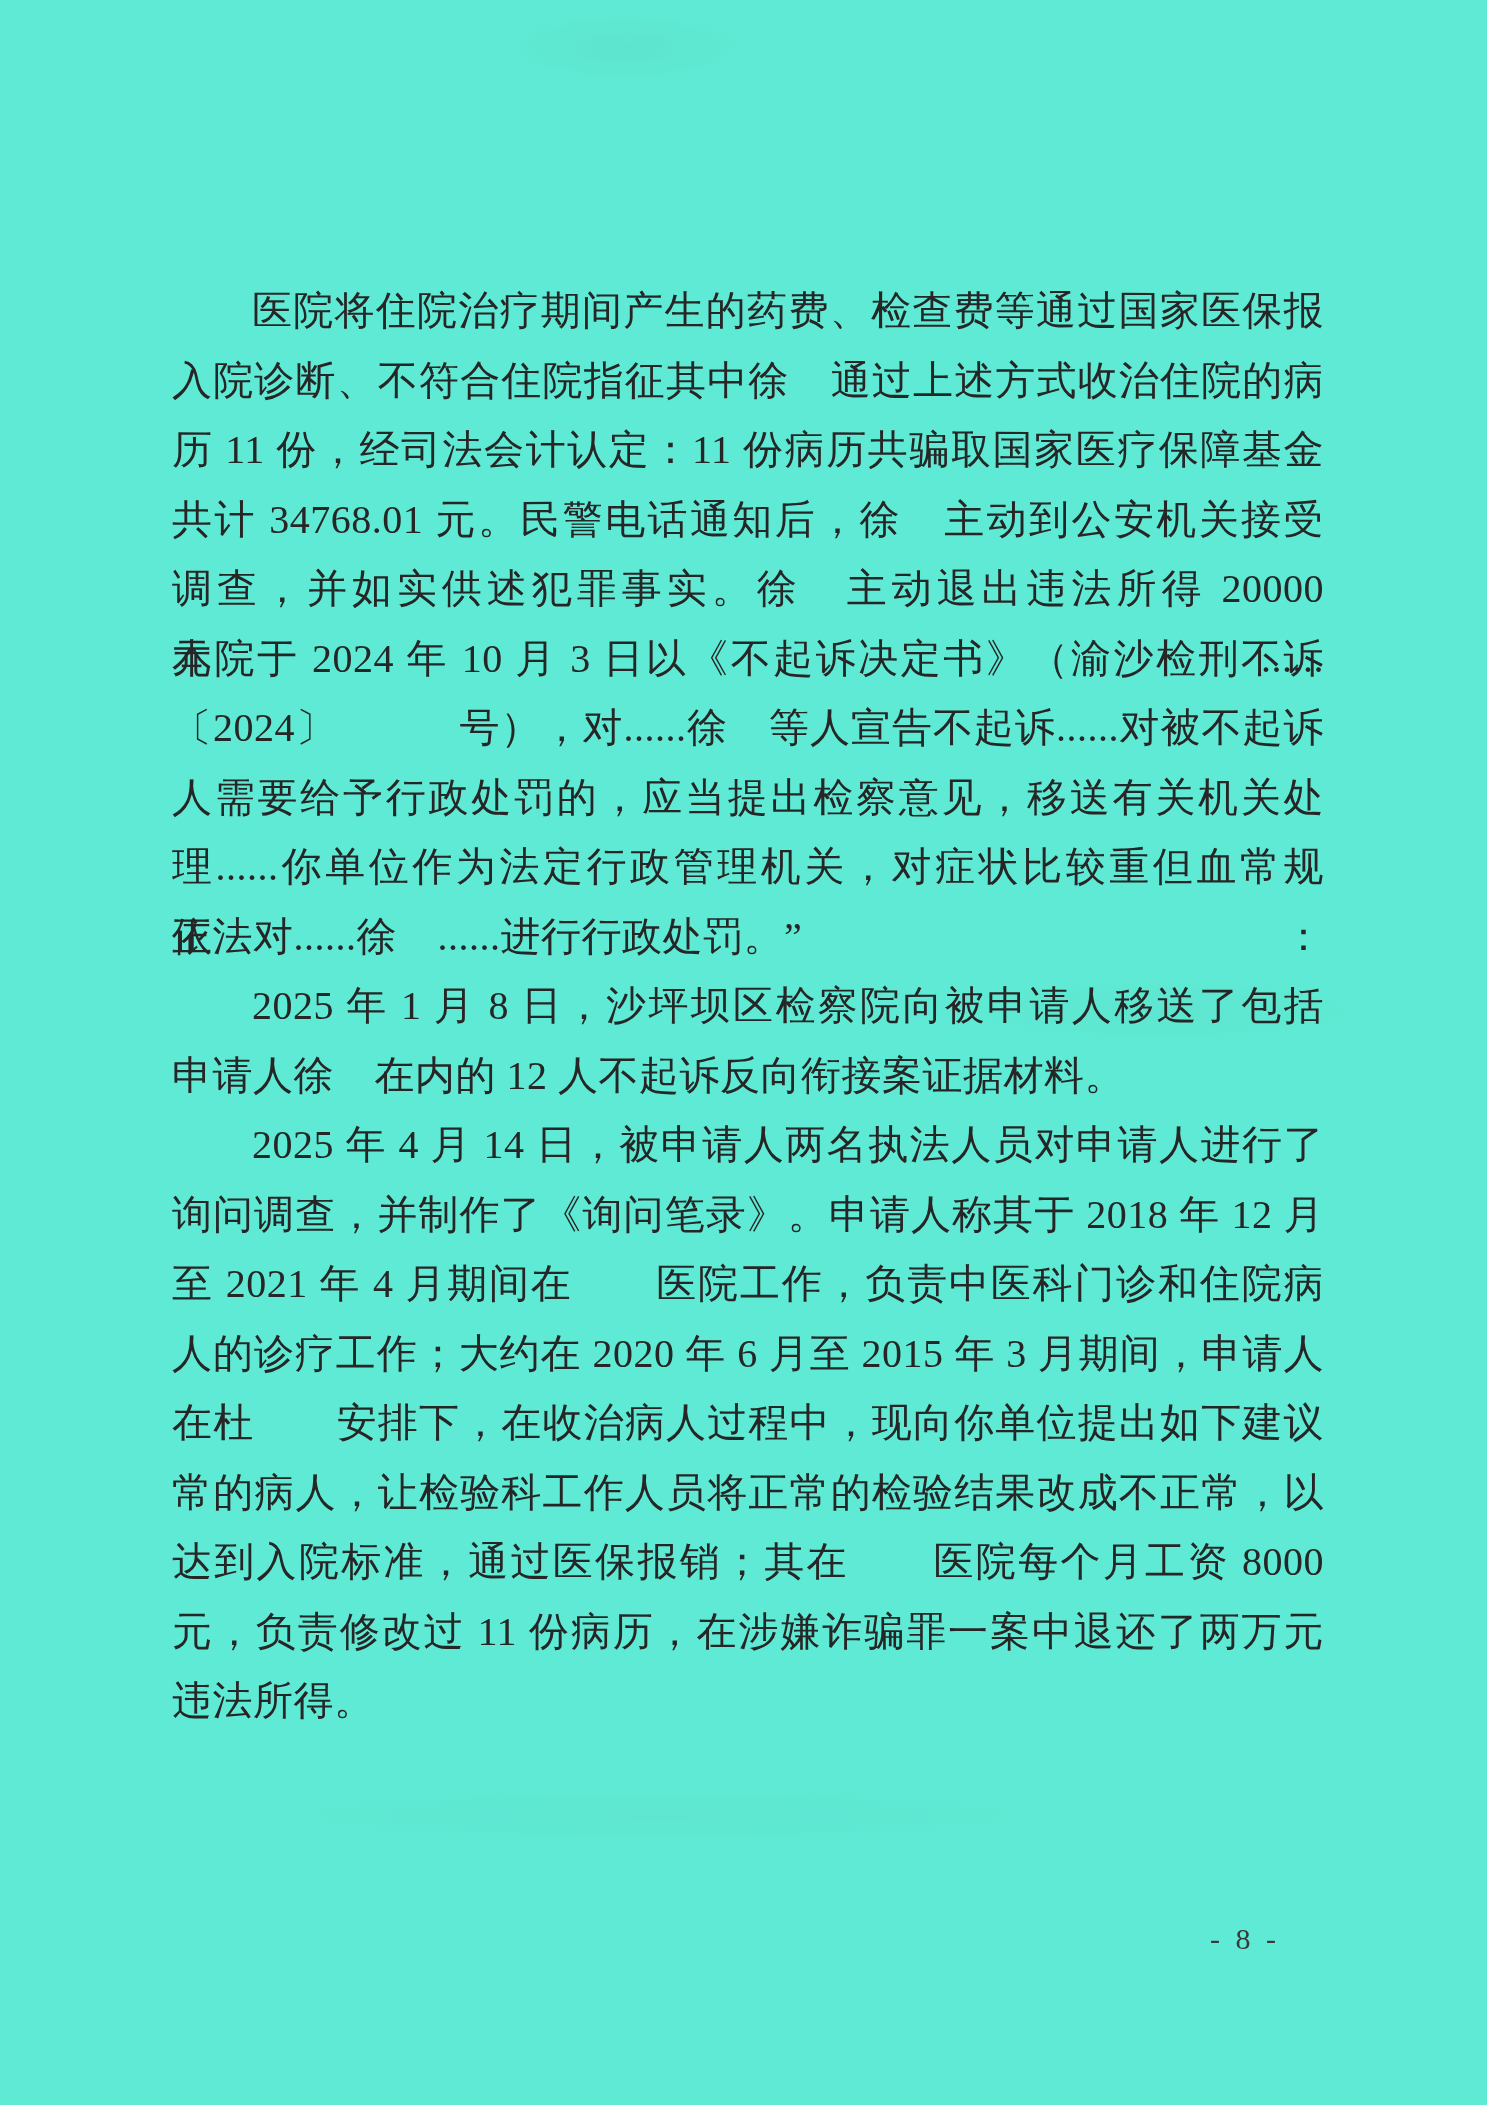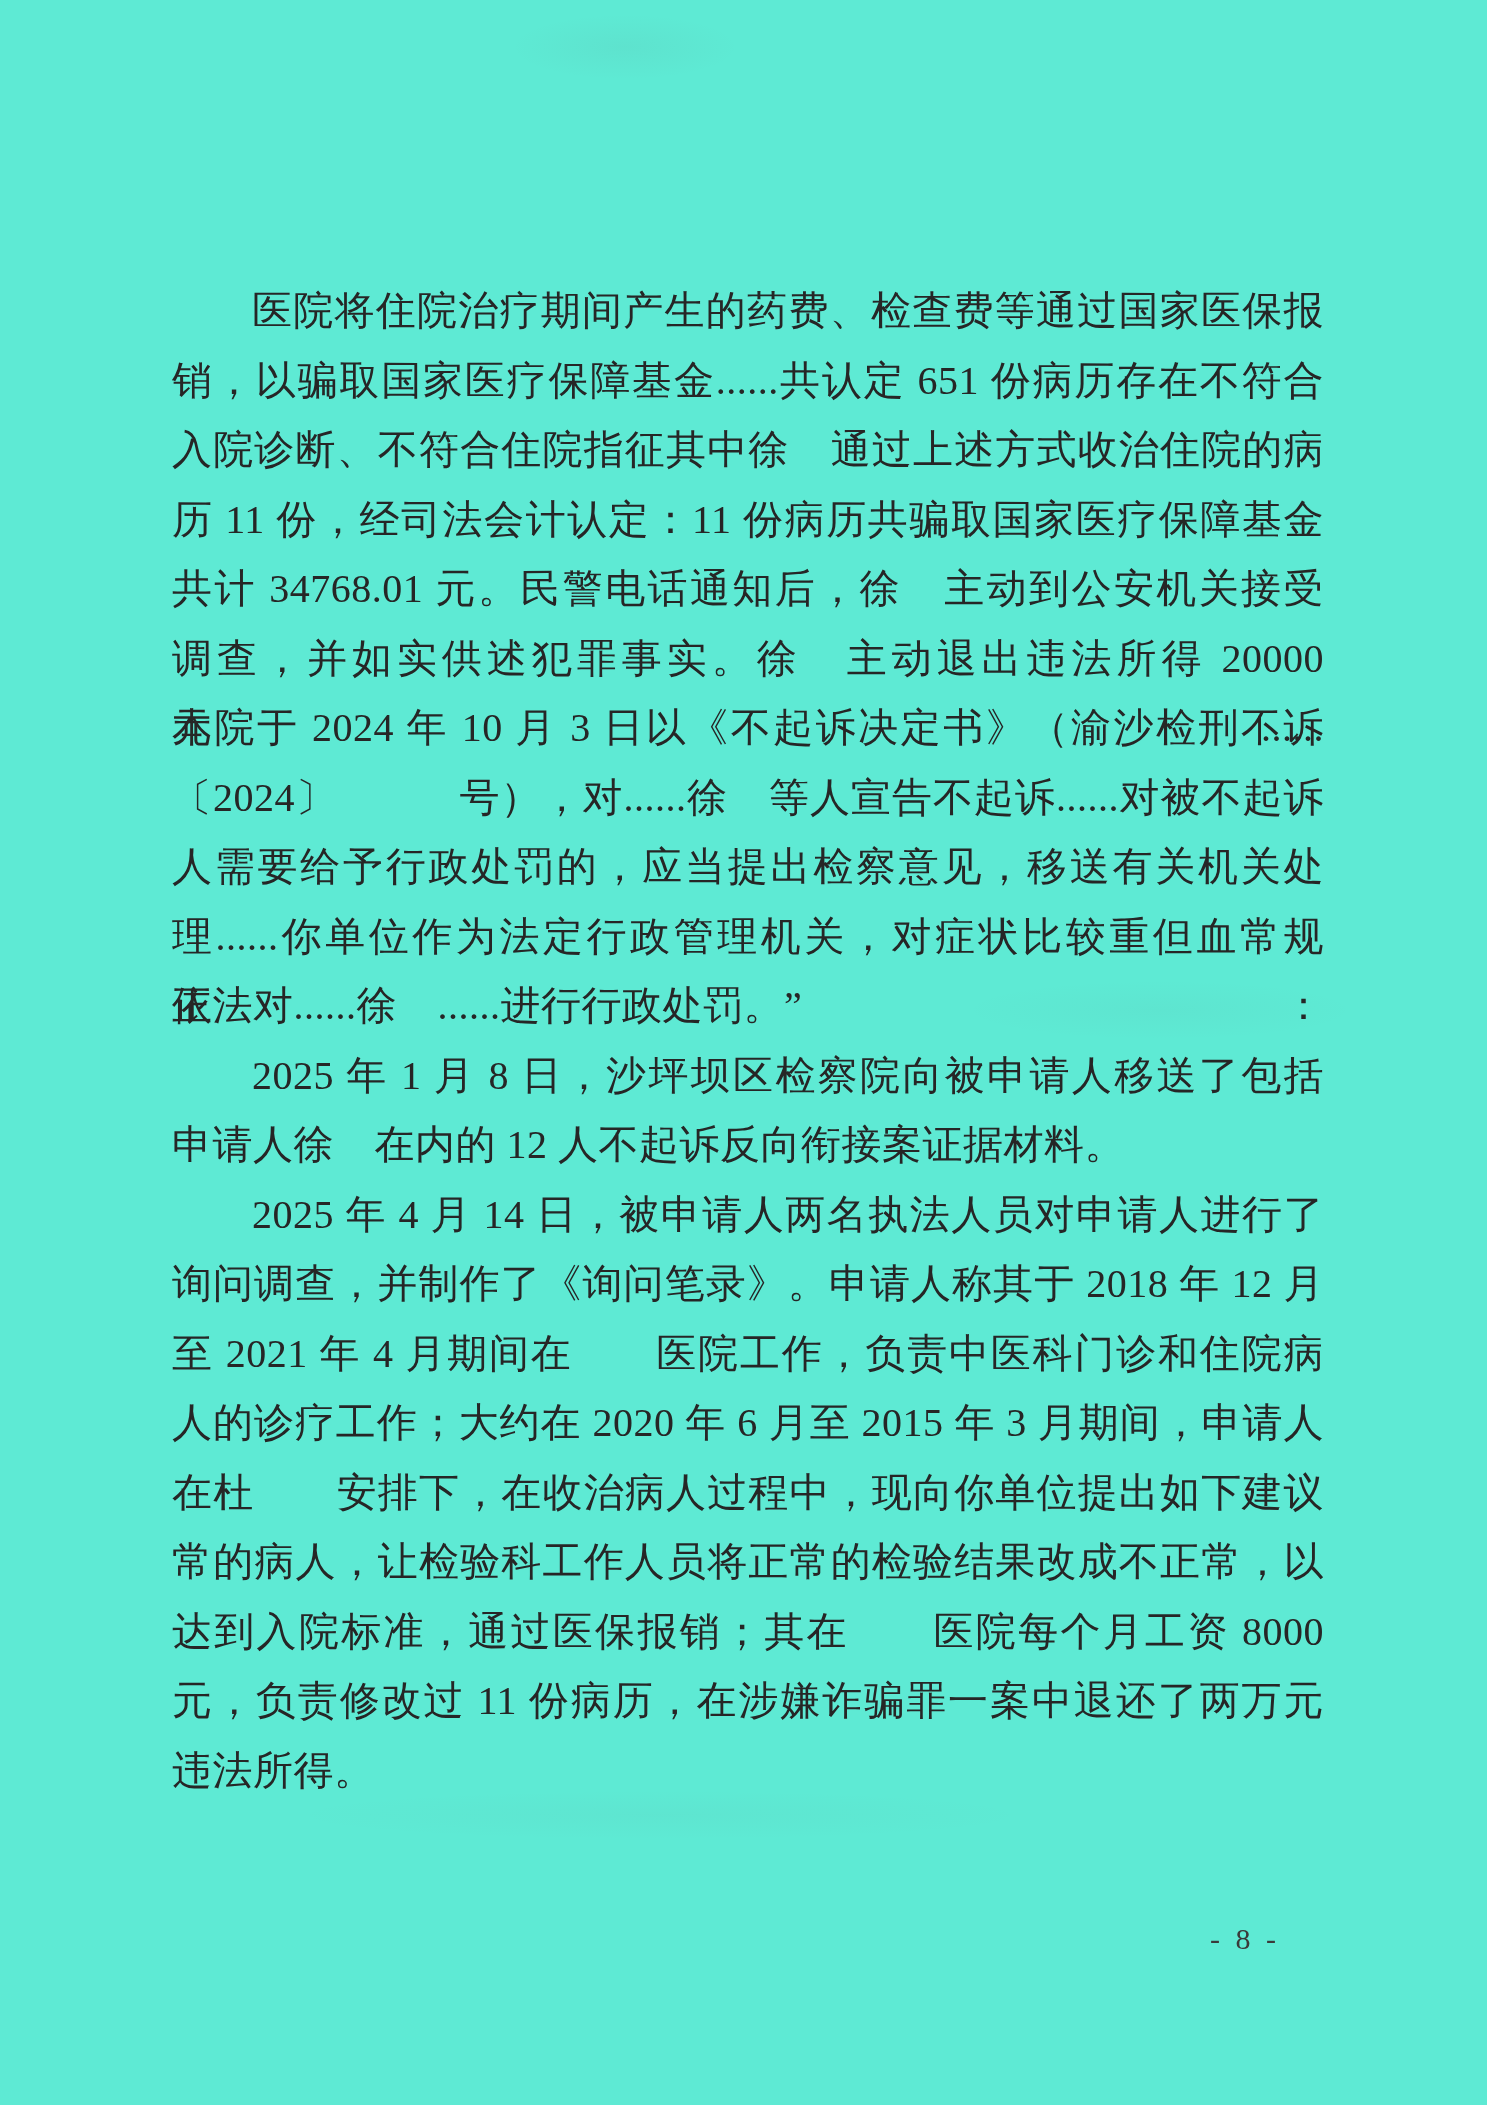--- a/index.html
+++ b/index.html
@@ -69,21 +69,20 @@
 <body>
 
 <div class="page">
 
   <div class="artifact a1"></div>
   <div class="artifact a2"></div>
   <div class="artifact a3"></div>
 
   <div class="textblock">
     <div class="ln ind">医院将住院治疗期间产生的药费、检查费等通过国家医保报</div>
-    <div class="ln">销，以骗取国家医疗保障基金......共认定 651 份病历存在不符合</div>
     <div class="ln">入院诊断、不符合住院指征其中徐　通过上述方式收治住院的病</div>
     <div class="ln">历 11 份，经司法会计认定：11 份病历共骗取国家医疗保障基金</div>
     <div class="ln">共计 34768.01 元。民警电话通知后，徐　主动到公安机关接受</div>
     <div class="ln">调查，并如实供述犯罪事实。徐　主动退出违法所得 20000 元......</div>
     <div class="ln">本院于 2024 年 10 月 3 日以《不起诉决定书》（渝沙检刑不诉</div>
     <div class="ln">〔2024〕　　　号），对......徐　等人宣告不起诉......对被不起诉</div>
     <div class="ln">人需要给予行政处罚的，应当提出检察意见，移送有关机关处</div>
     <div class="ln">理......你单位作为法定行政管理机关，对症状比较重但血常规正：</div>
     <div class="ln left">依法对......徐　......进行行政处罚。”</div>
     <div class="ln ind">2025 年 1 月 8 日，沙坪坝区检察院向被申请人移送了包括</div>

